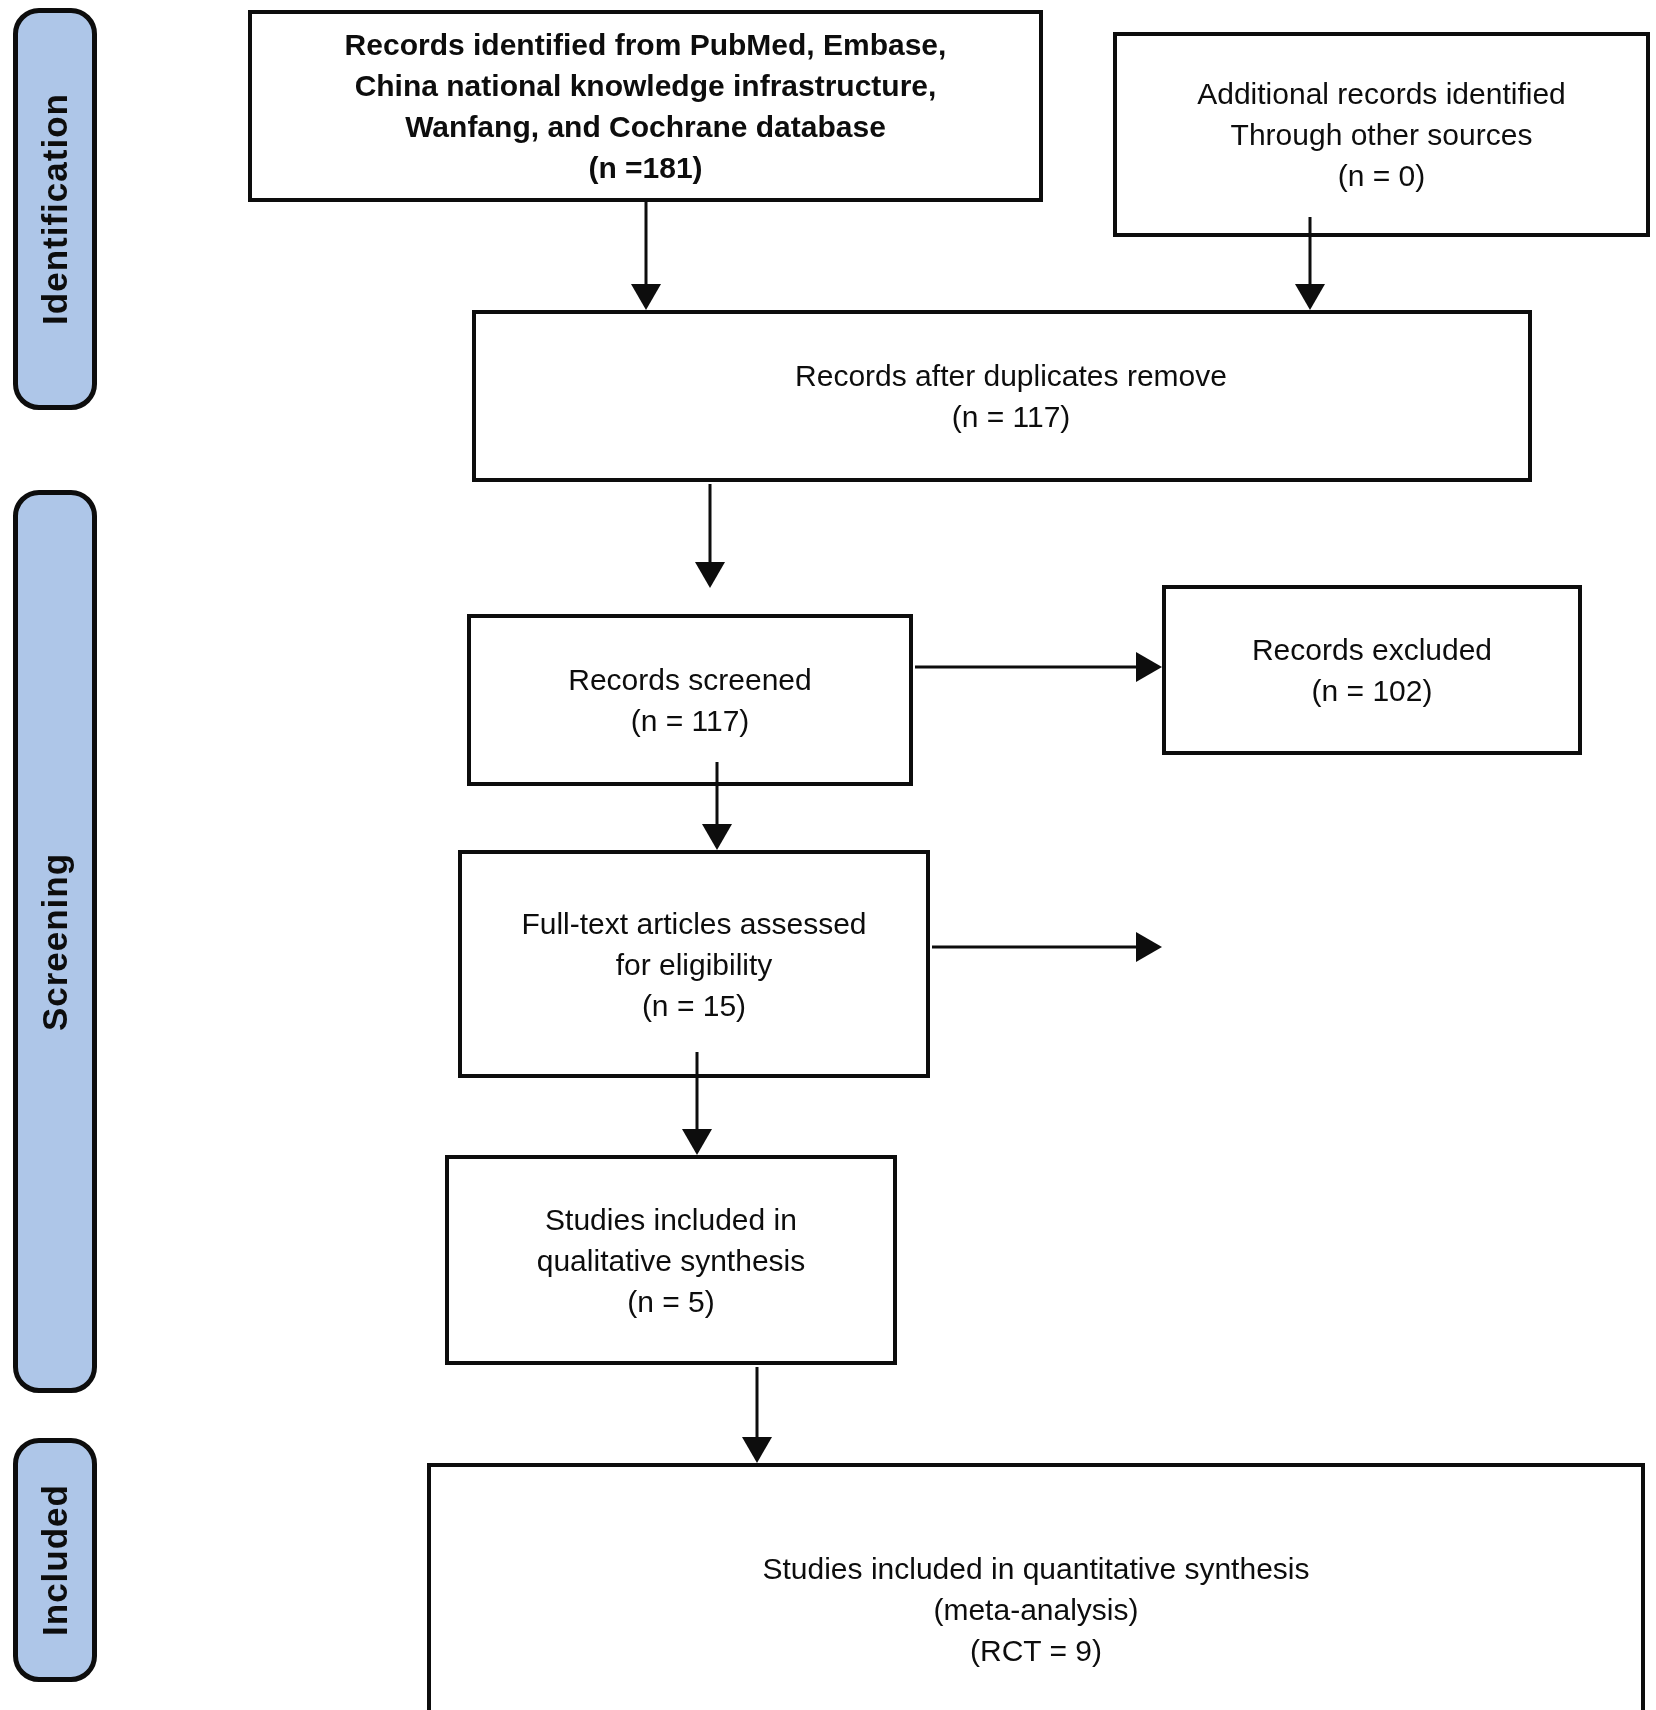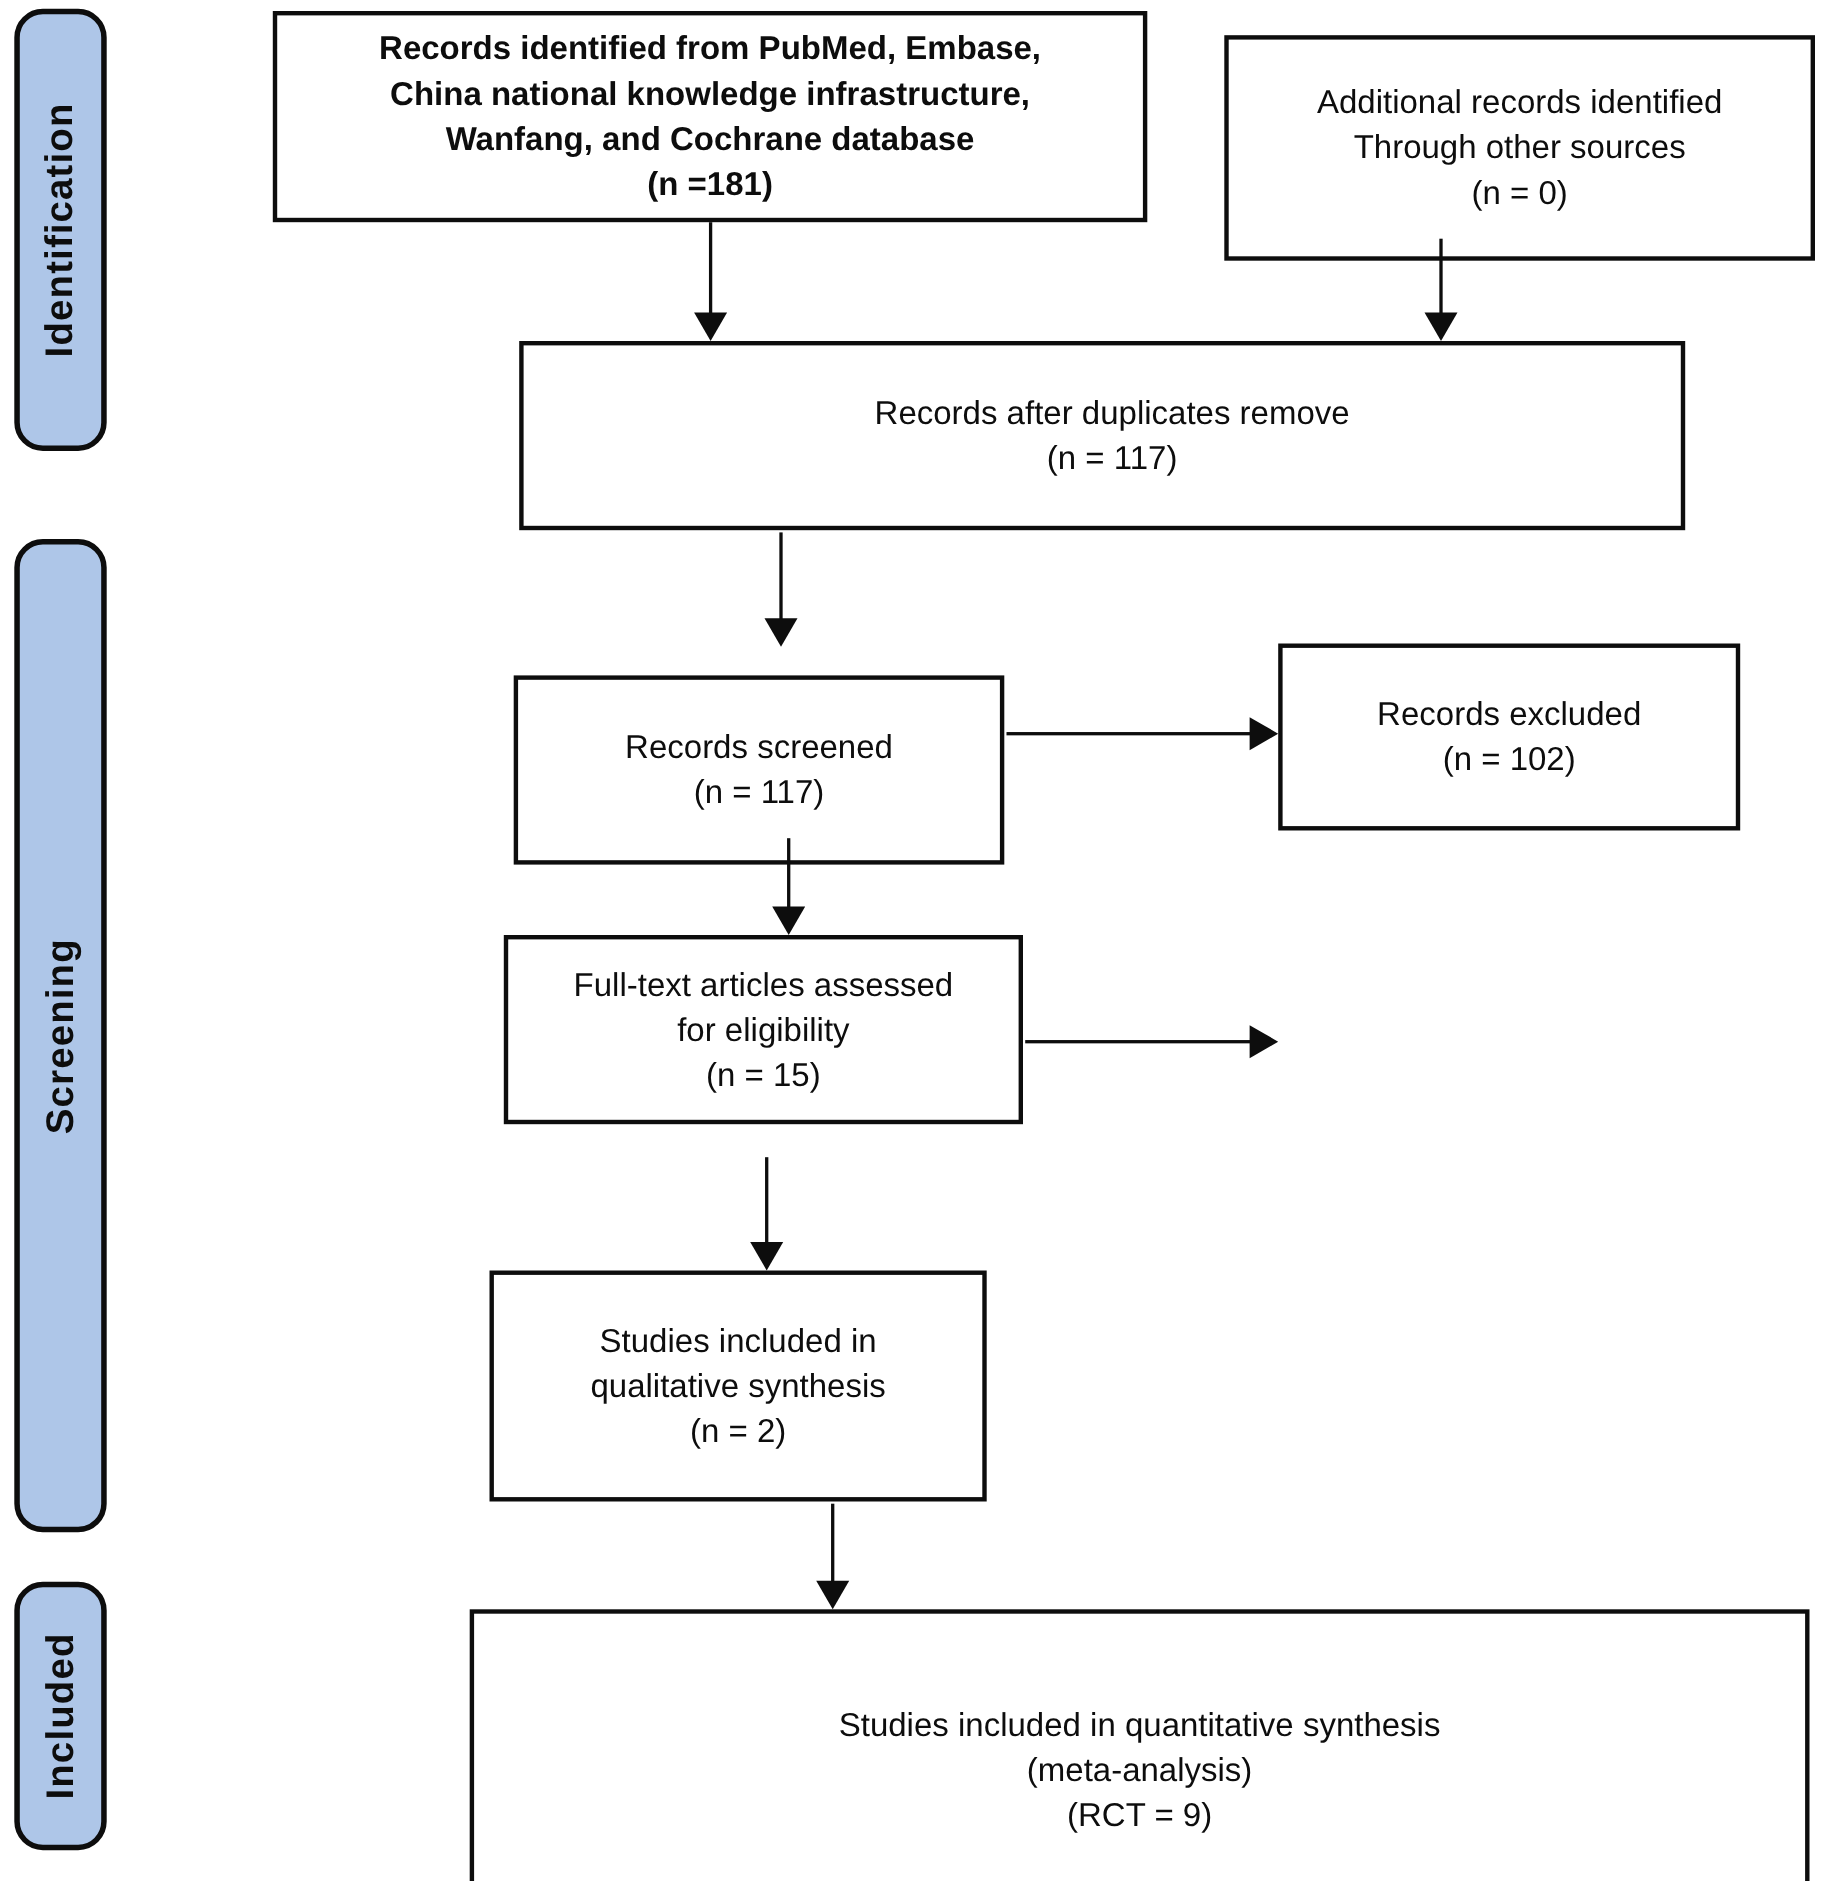--- a/index.html
+++ b/index.html
@@ -112,30 +112,30 @@
 
   <div class="box" style="left:467px; top:588px; width:446px; height:172px;margin-top:26px;">
     <div class="txt">Records screened
 (n = 117)</div>
   </div>
   <div class="box" style="left:1162px; top:585px; width:420px; height:170px;">
     <div class="txt">Records excluded
 (n = 102)</div>
   </div>
 
-  <div class="box" style="left:458px; top:850px; width:472px; height:172px;">
+  <div class="box" style="left:458px; top:850px; width:472px; height:228px;">
     <div class="txt">Full-text articles assessed
 for eligibility
 (n = 15)</div>
   </div>
 
   <div class="box" style="left:445px; top:1155px; width:452px; height:210px;">
     <div class="txt">Studies included in
 qualitative synthesis
-(n = 2)</div>
+(n = 5)</div>
   </div>
 
   <div class="box" style="left:427px; top:1463px; width:1218px; height:292px;">
     <div class="txt">Studies included in quantitative synthesis
 (meta-analysis)
 (RCT = 9)</div>
   </div>
 
   <div class="varrow" style="left:631px; top:202px; height:108px;">
     <div class="shaft"></div>

